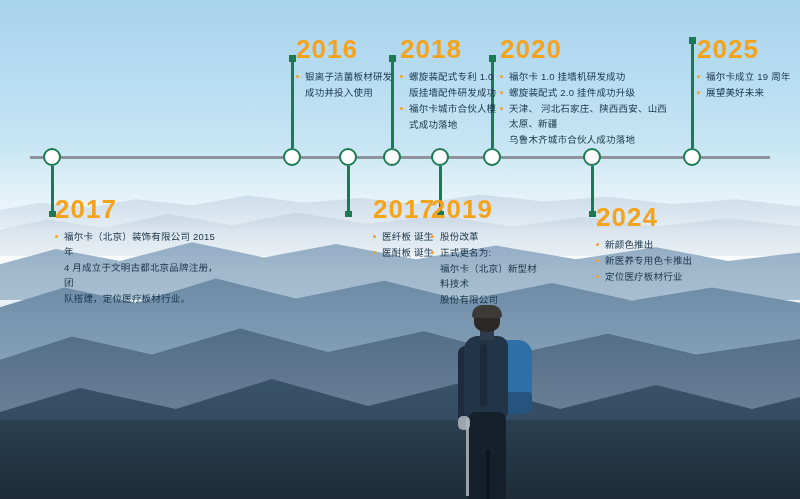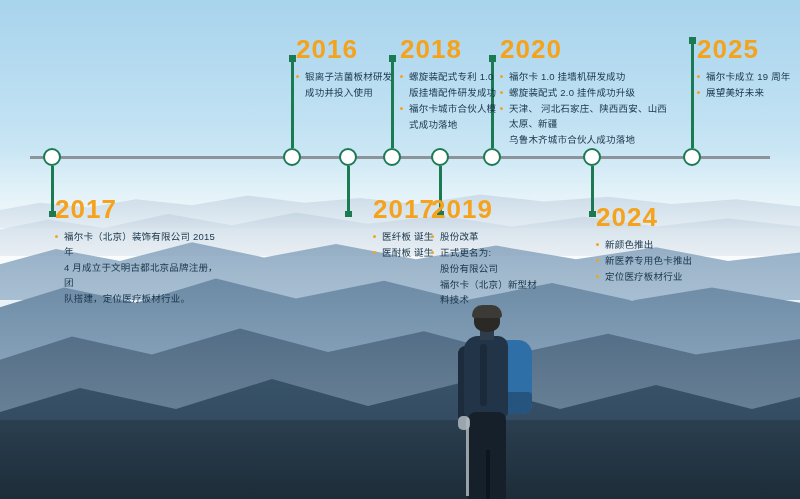--- a/index.html
+++ b/index.html
@@ -209,22 +209,22 @@
       <li>福尔卡城市合伙人模</li>
       <li class="cont">式成功落地</li>
     </ul>
   </div>
 
   <div class="entry" style="left:431px;top:196px;width:115px;">
     <div class="year">2019</div>
     <ul class="bullets">
       <li>股份改革</li>
       <li>正式更名为:</li>
+      <li class="cont">福尔卡（北京）新型材料技术</li>
       <li class="cont">股份有限公司</li>
-      <li class="cont">福尔卡（北京）新型材料技术</li>
     </ul>
   </div>
 
   <div class="entry" style="left:500px;top:36px;width:175px;">
     <div class="year">2020</div>
     <ul class="bullets">
       <li>福尔卡 1.0 挂墙机研发成功</li>
       <li>螺旋装配式 2.0 挂件成功升级</li>
       <li>天津、 河北石家庄、陕西西安、山西太原、新疆</li>
       <li class="cont">乌鲁木齐城市合伙人成功落地</li>

